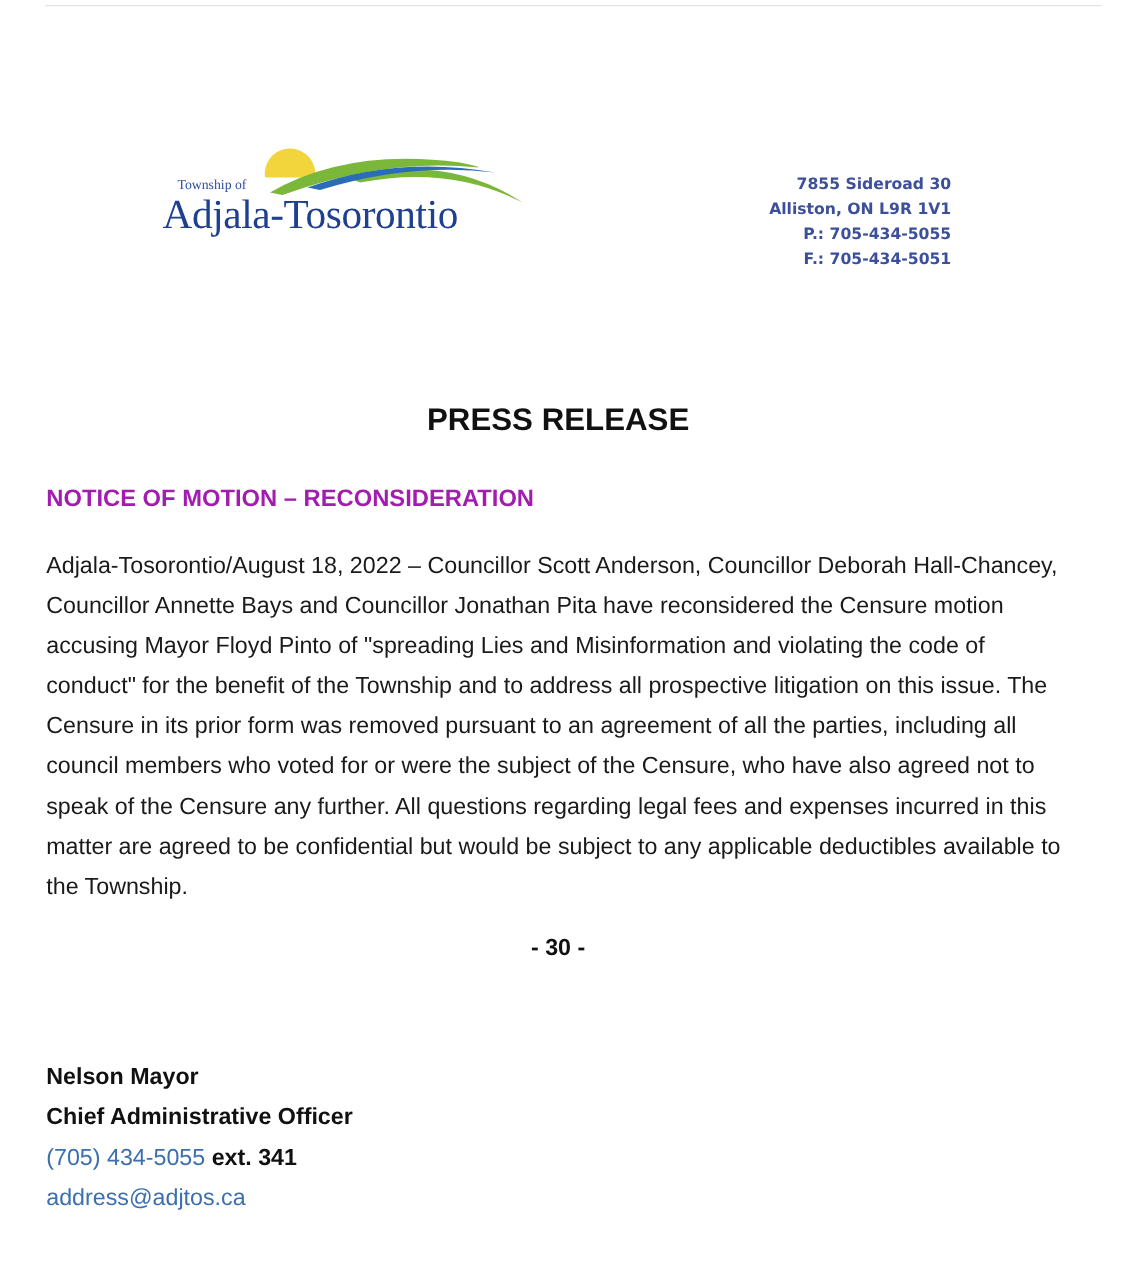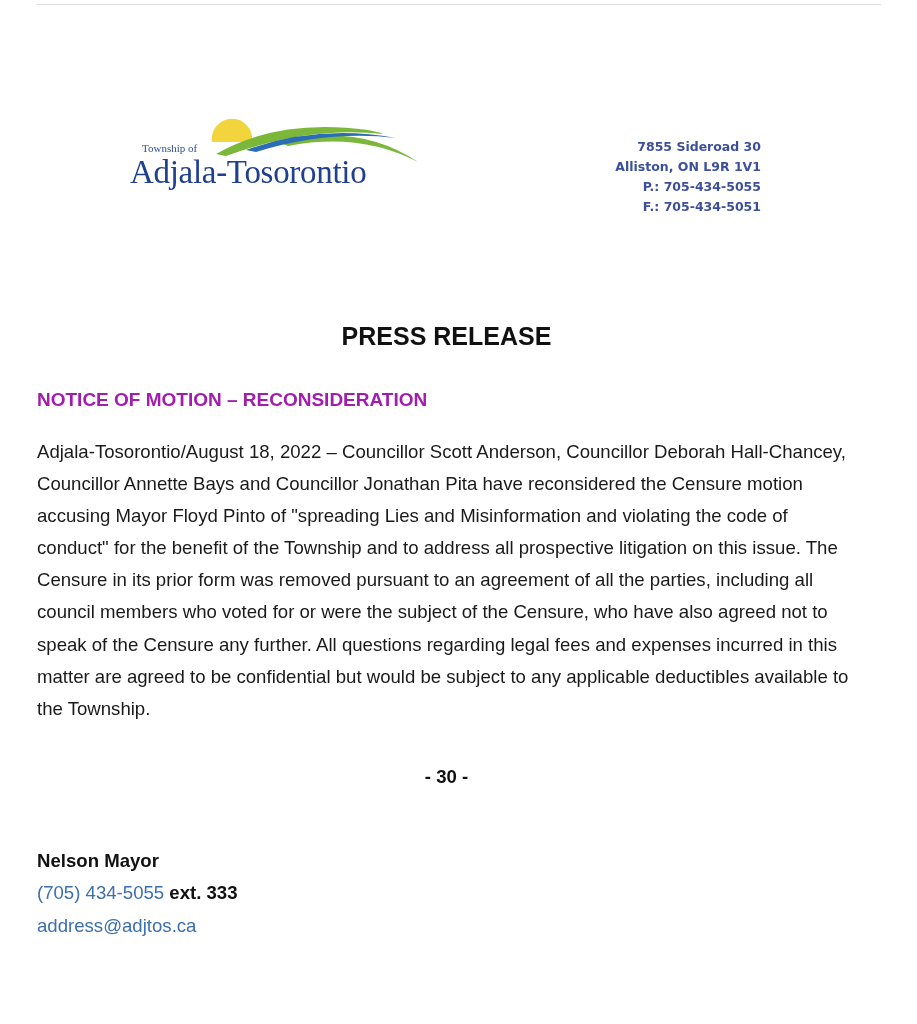--- a/index.html
+++ b/index.html
@@ -95,21 +95,21 @@
       font-size: 18.6px;
       line-height: 32.1px;
       color: #1a1a1a;
     }
     .body-paragraph .lead {
       font-weight: normal;
     }
     .end-mark {
       position: absolute;
       left: 0;
-      top: 766px;
+      top: 747px;
       width: 893px;
       text-align: center;
       font-weight: bold;
       font-size: 18.6px;
       color: #111;
     }
     .contact {
       position: absolute;
       left: 37px;
       top: 845px;
@@ -161,15 +161,16 @@
 <div class="press-title">PRESS RELEASE</div>
 
 <div class="notice-heading">NOTICE OF MOTION – RECONSIDERATION</div>
 
 <div class="body-paragraph"><span class="lead">Adjala-Tosorontio/August 18, 2022 –</span><span> Councillor Scott Anderson, Councillor Deborah Hall-Chancey, Councillor Annette Bays and Councillor Jonathan Pita have reconsidered the Censure motion accusing Mayor Floyd Pinto of "spreading Lies and Misinformation and violating the code of conduct" for the benefit of the Township and to address all prospective litigation on this issue.  The Censure in its prior form was removed pursuant to an agreement of all the parties, including all council members who voted for or were the subject of the Censure, who have also agreed not to speak of the Censure any further.  All questions regarding legal fees and expenses incurred in this matter are agreed to be confidential but would be subject to any applicable deductibles available to the Township.</span></div>
 
 <div class="end-mark">- 30 -</div>
 
 <div class="contact">
   <div class="name">Nelson Mayor</div>
-  <div><a href="#">(705) 434-5055</a><span class="ext"> ext. 333</span></div>
+  <div class="role">Chief Administrative Officer</div>
+  <div><a href="#">(705) 434-5055</a><span class="ext"> ext. 341</span></div>
   <div><a href="#">address@adjtos.ca</a></div>
 </div>
 
 </body></html>

